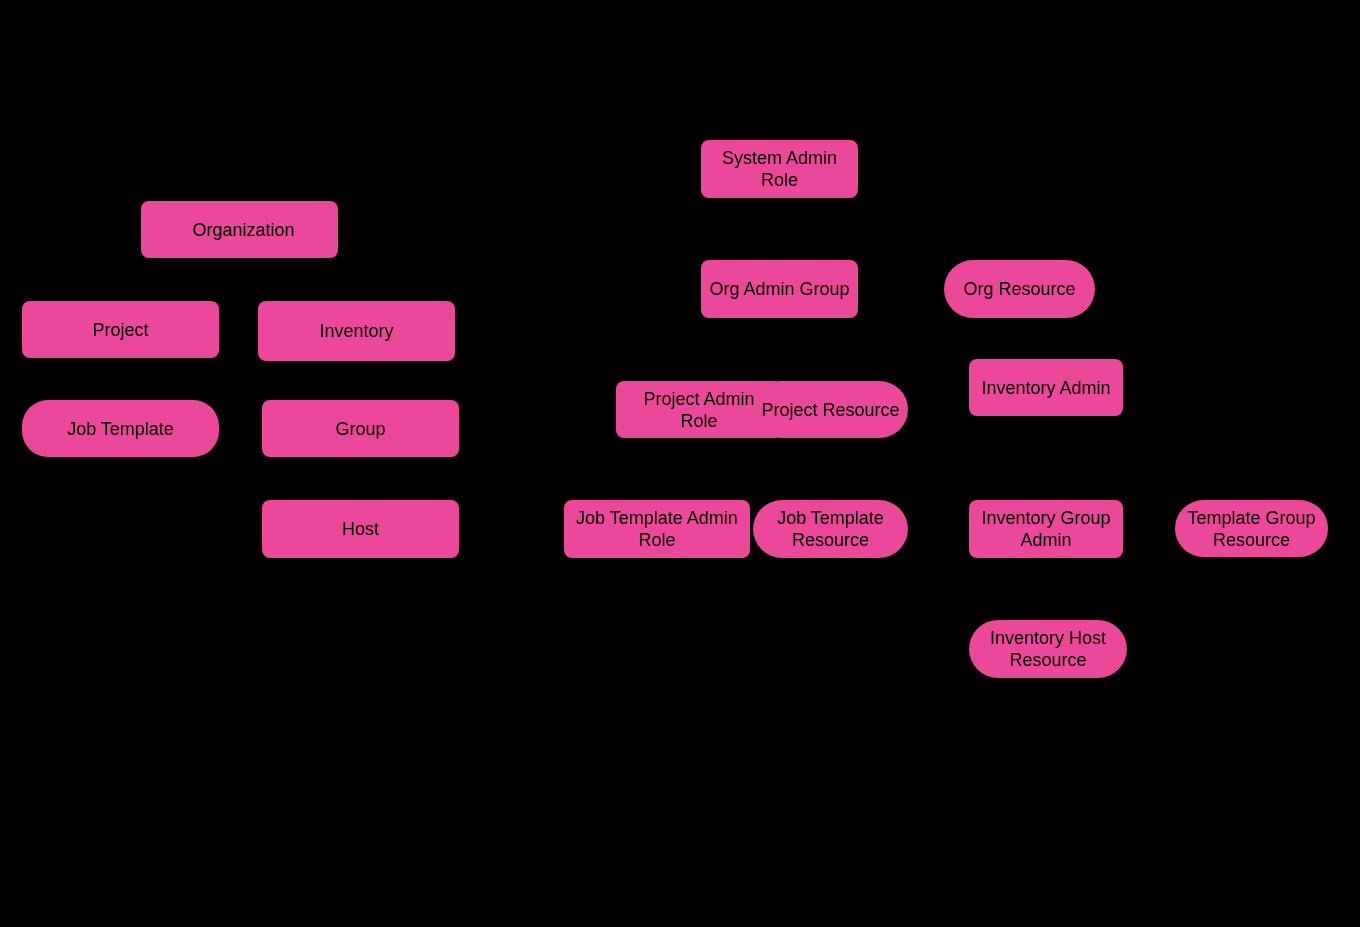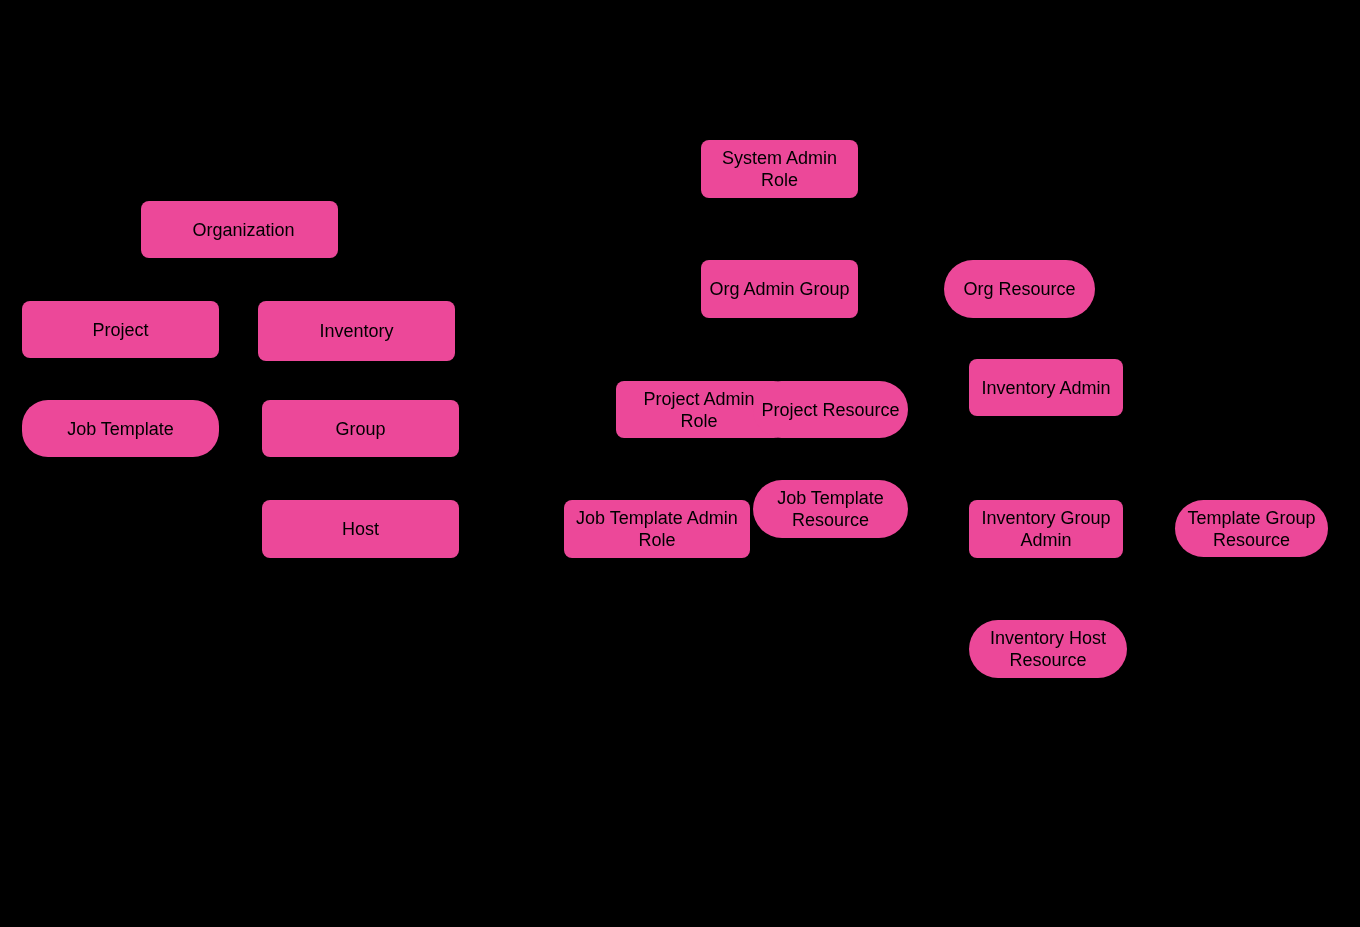--- a/index.html
+++ b/index.html
@@ -62,21 +62,21 @@
 
   <div class="node rect" style="left:568px; top:381px; width:166px; height:57px;margin-left:48px;">Project Admin Role</div>
 
   <div class="node pill" style="left:753px; top:381px; width:155px; height:57px;">Project Resource</div>
 
   <div class="node rect" style="left:969px; top:359px; width:154px; height:57px;">Inventory Admin</div>
 
 
   <div class="node rect" style="left:564px; top:500px; width:186px; height:58px;">Job Template Admin Role</div>
 
-  <div class="node pill" style="left:753px; top:480px; width:155px; height:58px;">Job Template Resource</div>
+  <div class="node pill" style="left:753px; top:500px; width:155px; height:58px;">Job Template Resource</div>
 
   <div class="node rect" style="left:969px; top:500px; width:154px; height:58px;">Inventory Group Admin</div>
 
   <div class="node pill" style="left:1175px; top:500px; width:153px; height:57px;">Template Group Resource</div>
 
   <div class="node pill" style="left:969px; top:620px; width:158px; height:58px;">Inventory Host Resource</div>
 
 </div>
 
 </body></html>

